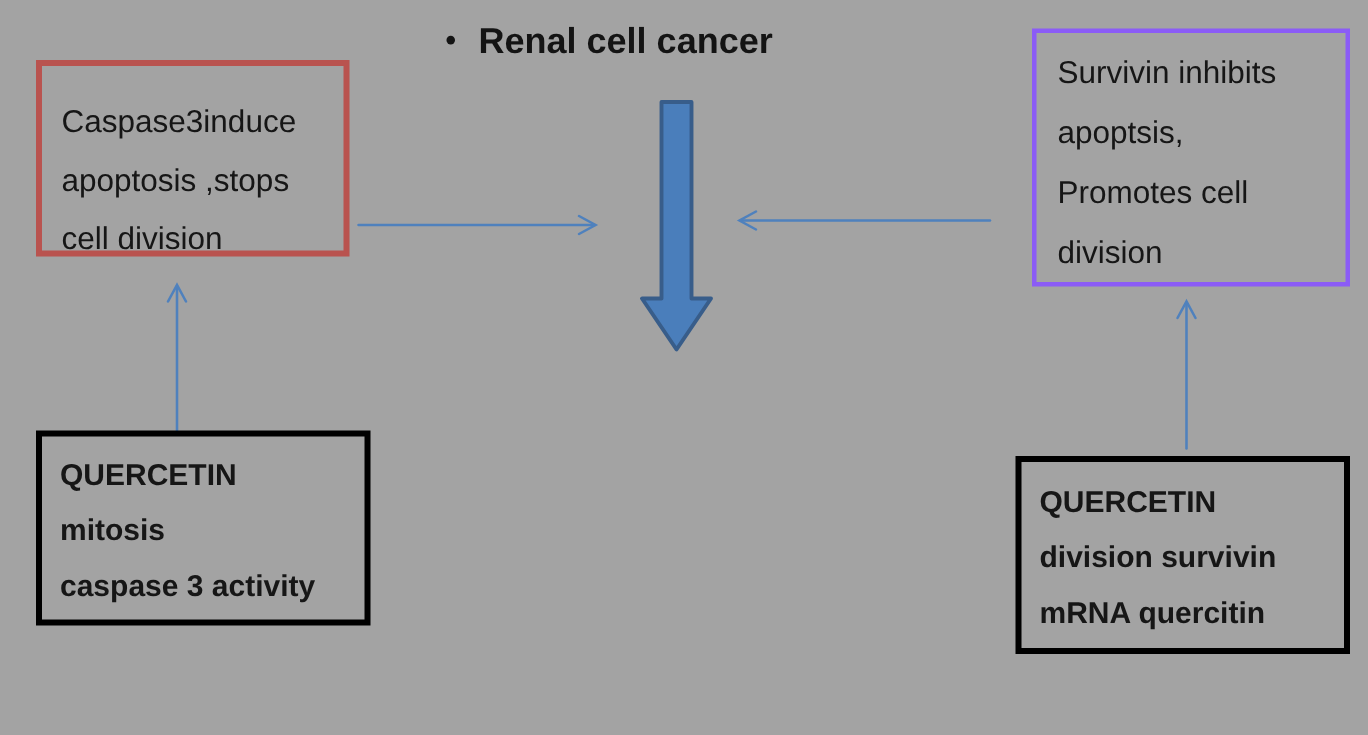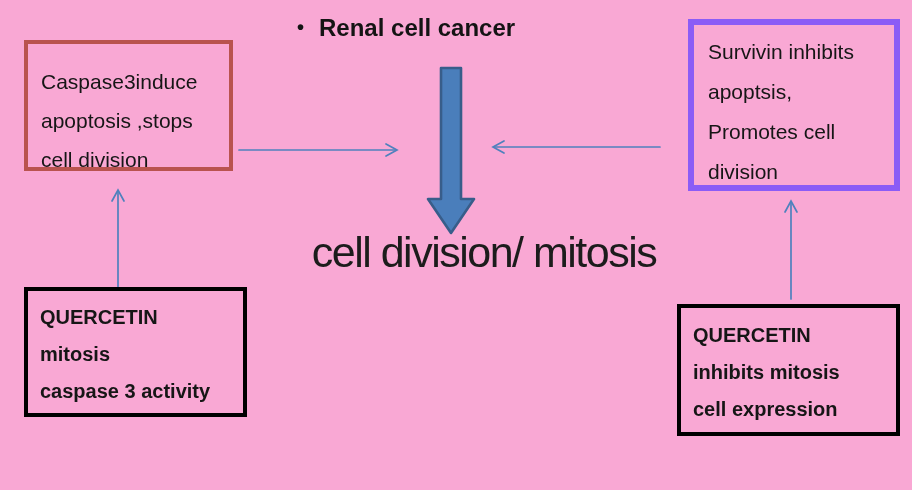--- a/index.html
+++ b/index.html
@@ -4,21 +4,21 @@
 <style>
   html, body {
     margin: 0;
     padding: 0;
     background: #ffffff;
   }
   .canvas {
     position: relative;
     width: 912px;
     height: 490px;
-    background: #f9a8d4;
+    background: #a3a3a3;
     font-family: "Liberation Sans", sans-serif;
     overflow: hidden;
   }
   .overlay {
     position: absolute;
     left: 0;
     top: 0;
     width: 912px;
     height: 490px;
   }
@@ -51,21 +51,21 @@
     border: 4px solid #b9534f;
     padding: 18px 0 0 13px;
     font-size: 21px;
     line-height: 39px;
   }
   .box-survivin {
     left: 688px;
     top: 19px;
     width: 212px;
     height: 172px;
-    border: 6px solid #8b5cf6;
+    border: 3px solid #8b5cf6;
     padding: 7px 0 0 14px;
     font-size: 21px;
     line-height: 40px;
   }
   .box-quercetin-caspase {
     left: 24px;
     top: 287px;
     width: 223px;
     height: 130px;
     border: 4px solid #000000;
@@ -159,20 +159,19 @@
   </div>
 
   <div class="box box-quercetin-caspase">
     <div class="line">QUERCETIN</div>
     <div class="line">mitosis</div>
     <div class="line">caspase 3 activity</div>
   </div>
 
   <div class="box box-quercetin-survivin">
     <div class="line">QUERCETIN</div>
-    <div class="line">inhibits mitosis</div>
-    <div class="line">cell expression</div>
+    <div class="line">division survivin</div>
+    <div class="line">mRNA quercitin</div>
   </div>
 
-  <div class="center-label">cell division/ mitosis</div>
 
 
 </div>
 
 </body></html>

